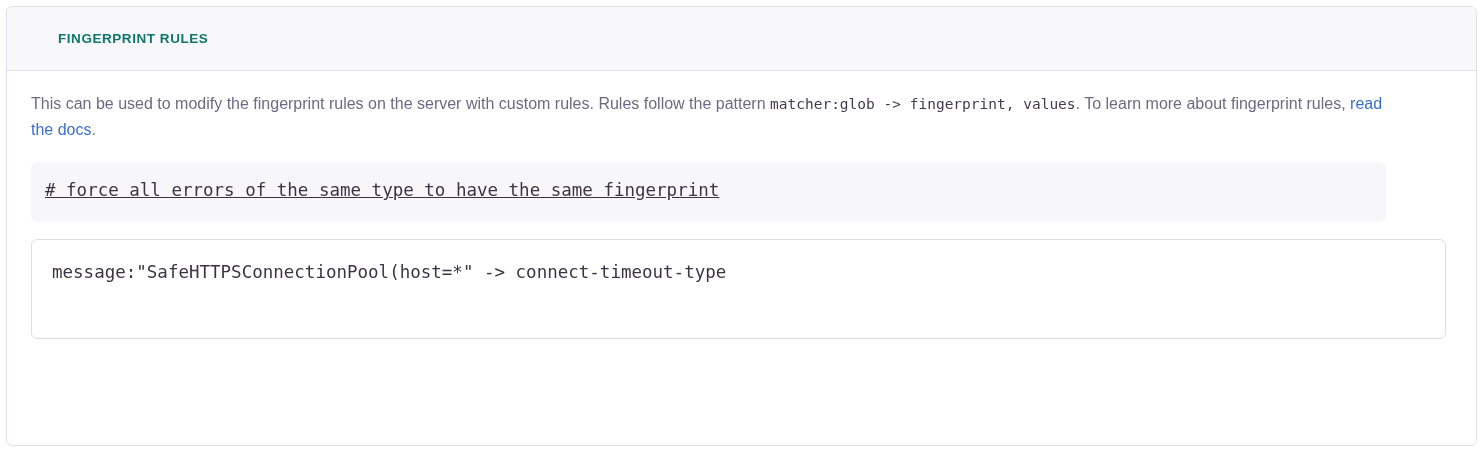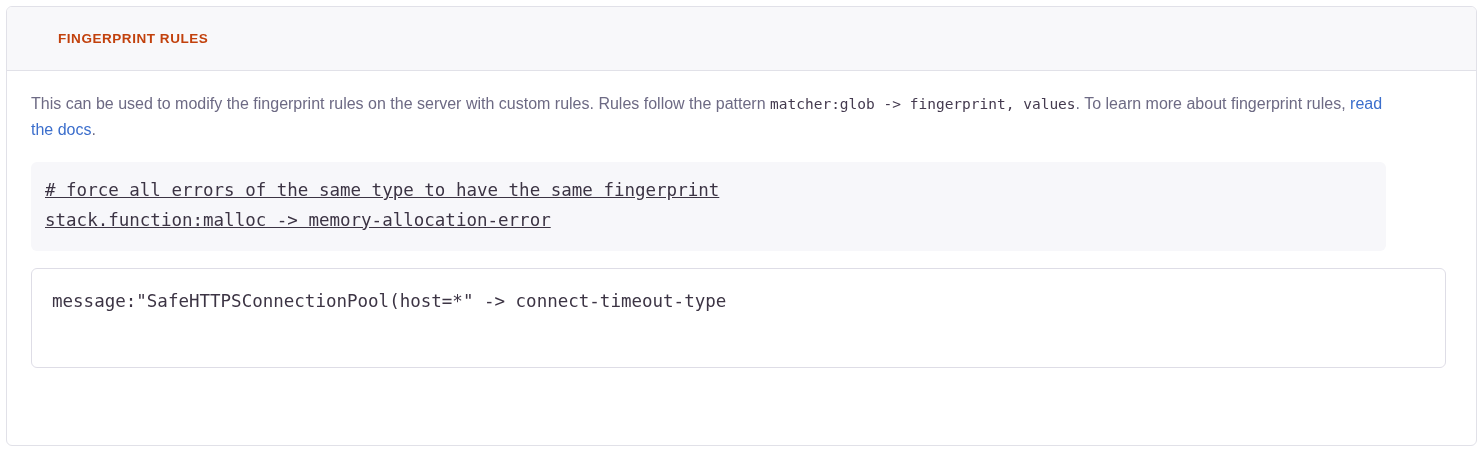--- a/index.html
+++ b/index.html
@@ -34,21 +34,21 @@
     border-bottom: 1px solid #e1e1e8;
     display: flex;
     align-items: center;
     padding: 0 24px;
   }
 
   .panel-title {
     font-size: 13.5px;
     font-weight: bold;
     letter-spacing: 0.55px;
-    color: #c2410c;
+    color: #0f766e;
     text-transform: uppercase;
     padding-left: 27px;
   }
 
   .panel-body {
     padding: 20px 24px 9px 24px;
   }
 
   .description {
     font-size: 16px;
@@ -118,19 +118,18 @@
   </div>
 
   <div class="panel-body">
 
     <p class="description">
       <span>This can be used to modify the fingerprint rules on the server with custom rules. Rules follow the pattern </span><span class="inline-code">matcher:glob -&gt; fingerprint, values</span><span>. To learn more about fingerprint rules, </span><a class="doc-link" href="#">read the docs</a><span>.</span>
     </p>
 
     <div class="code-block">
       <div class="code-line"># force all errors of the same type to have the same fingerprint</div>
-      <div class="code-line">stack.function:malloc -&gt; memory-allocation-error</div>
     </div>
 
     <textarea class="rule-input" spellcheck="false" placeholder="" style="">message:"SafeHTTPSConnectionPool(host=*" -&gt; connect-timeout-type</textarea>
 
   </div>
 </div>
 
 </body></html>

